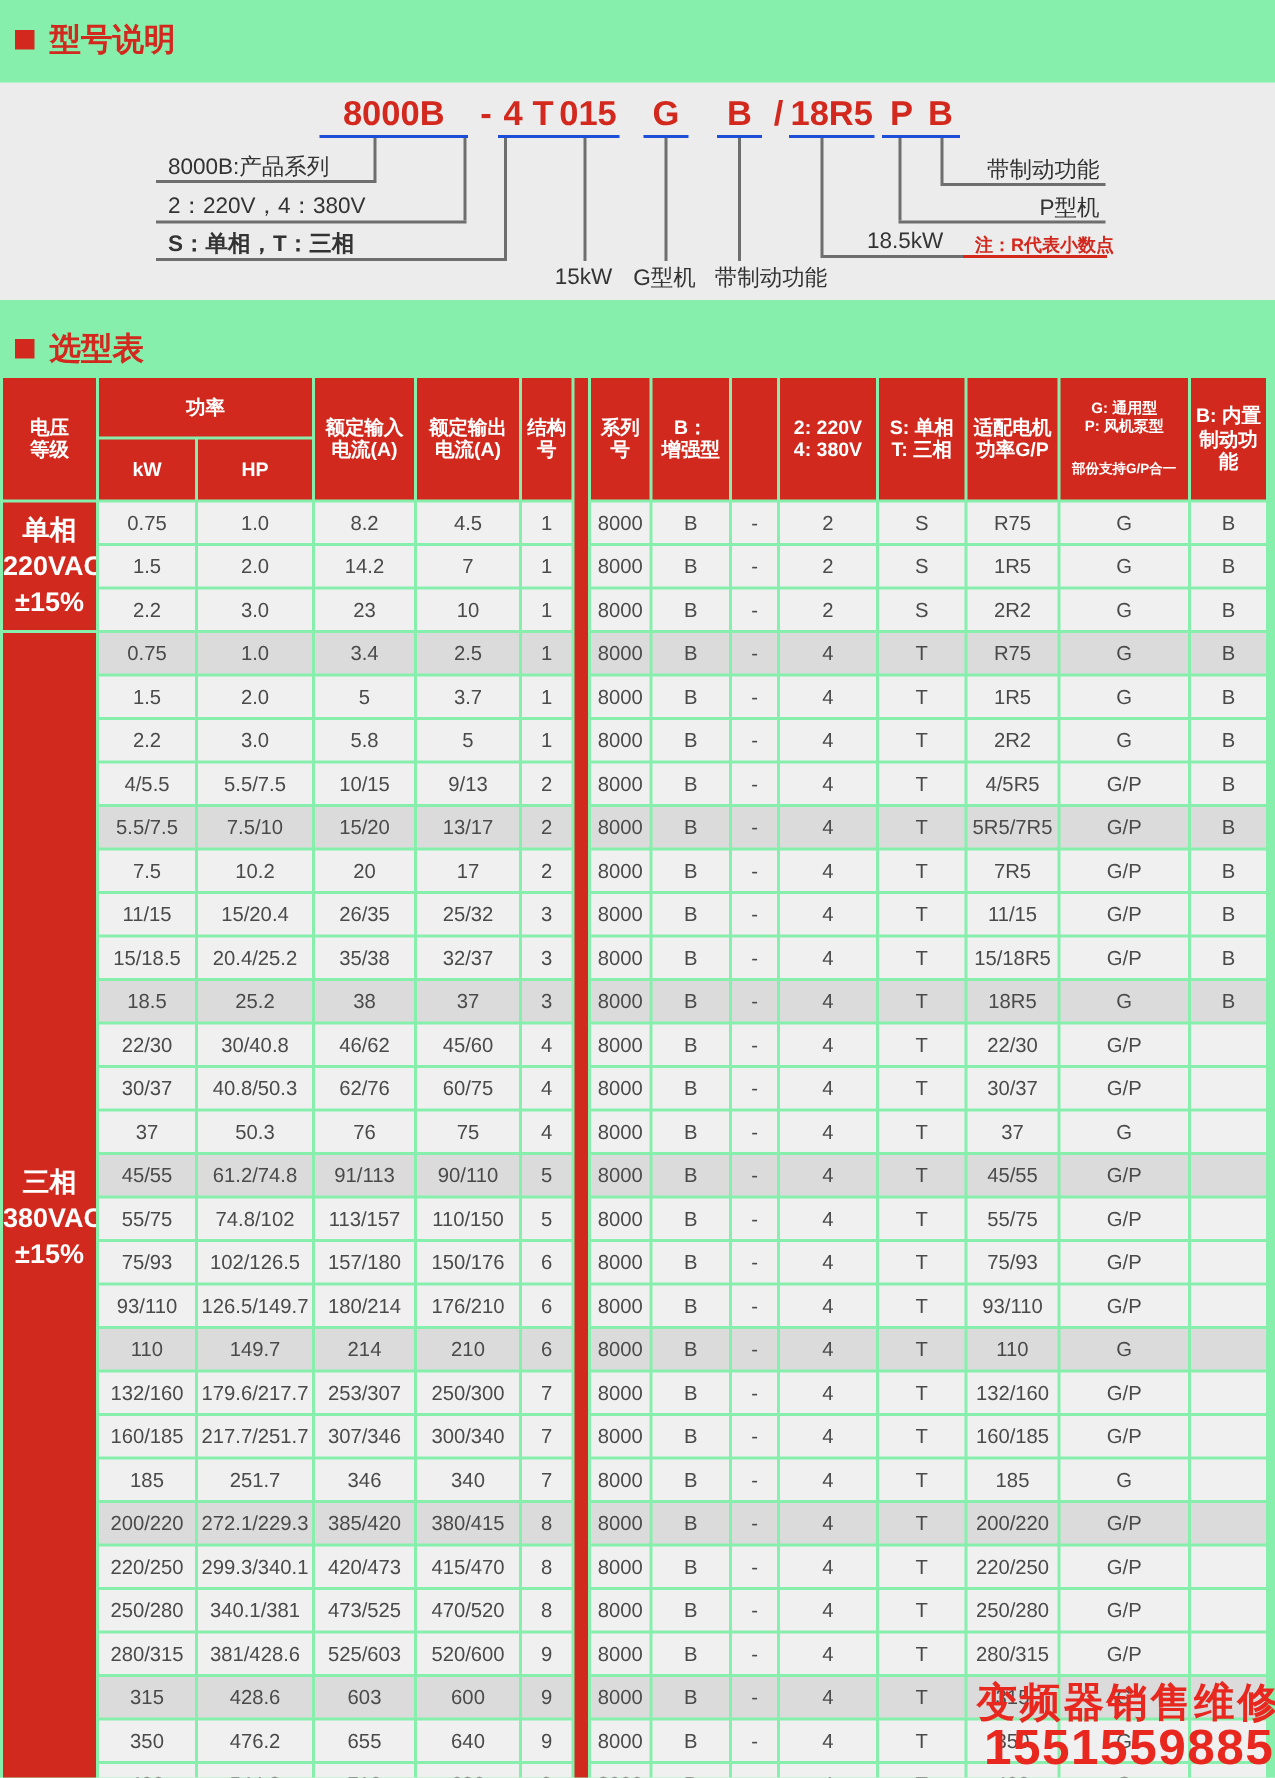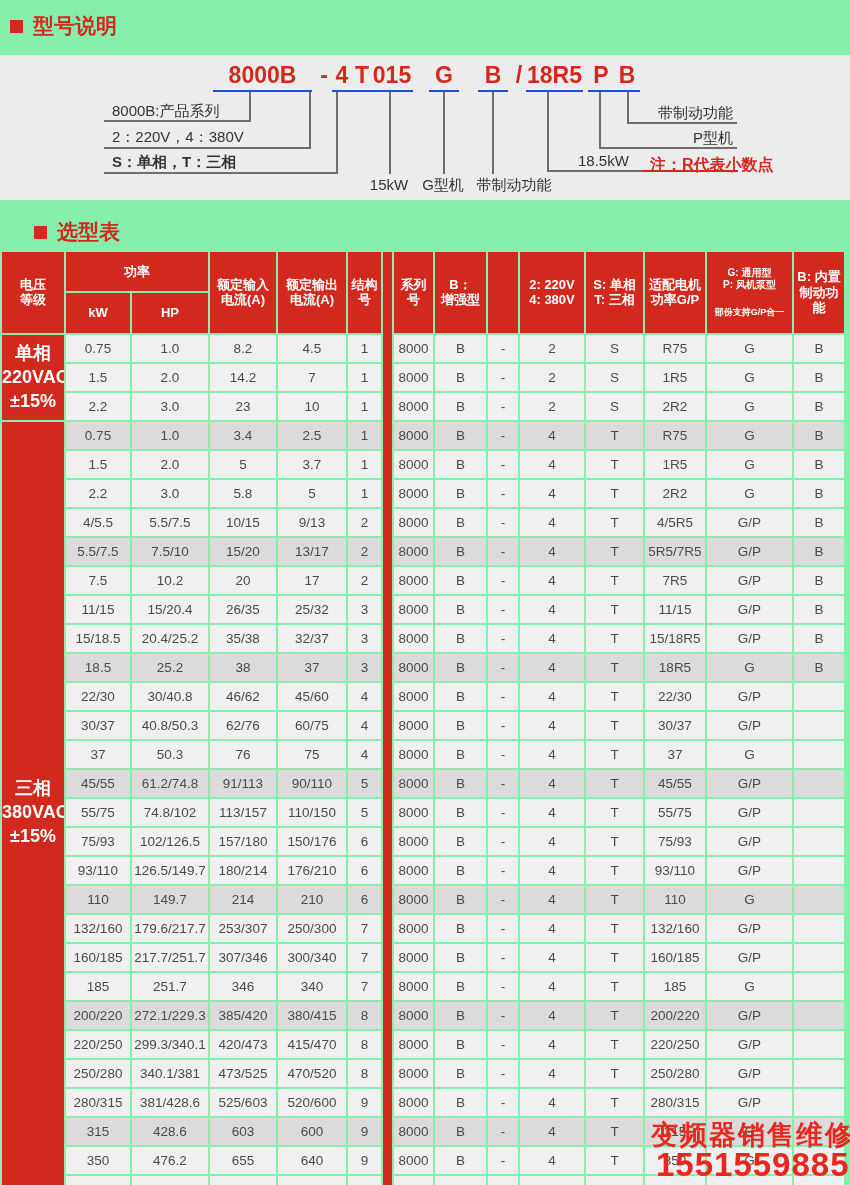--- a/index.html
+++ b/index.html
@@ -5,33 +5,33 @@
   * { margin:0; padding:0; box-sizing:border-box; }
   body { background:#fff; }
   .page { position:relative; width:850px; height:1185px; background:#86efac;
           font-family:"Liberation Sans", sans-serif; overflow:hidden; }
 
   
   .sec-title { position:absolute; left:10px; display:flex; align-items:center; gap:10px;
                color:#d2281e; font-size:21px; font-weight:bold; }
   .sec-title .bullet { width:13px; height:13px; background:#d2281e; flex:0 0 auto; }
   #title1 { top:12px; }
-  #title2 { top:218px;margin-left:24px; }
+  #title2 { top:218px; }
 
   
   .diagram { position:absolute; left:0; top:55px; width:850px; height:145px; background:#ececec; }
   .model-seg { position:absolute; top:7px; height:30px; font-size:23px; font-weight:bold;
                color:#d2281e; text-align:center; line-height:26px; white-space:nowrap; }
   .model-seg.u { border-bottom:2px solid #1d4ed8; }
   .vline { position:absolute; width:2px; background:#6e6e6e; }
   .hline { position:absolute; height:2px; background:#6e6e6e; }
   .hline.red { background:#d2281e; }
   .dlabel { position:absolute; font-size:15px; color:#333; white-space:nowrap; }
   .dlabel.right { text-align:right; }
-  .rednote { position:absolute; font-size:16px; font-weight:bold; color:#d2281e; white-space:nowrap; }
+  .rednote { position:absolute; font-size:12px; font-weight:bold; color:#d2281e; white-space:nowrap; }
 
   
   table.sel { position:absolute; top:250px; left:0; width:846px;
               border-collapse:separate; border-spacing:2px; table-layout:fixed; }
   table.sel td { text-align:center; vertical-align:middle; overflow:hidden; }
   tr.hrow { height:25px; }
   tr.brow { height:27px; }
   td.hcell { background:#d2291e; color:#ffffff; font-weight:bold; font-size:13px;
              white-space:pre-line; line-height:1.18; }
   td.divider { background:#d2291e; }

